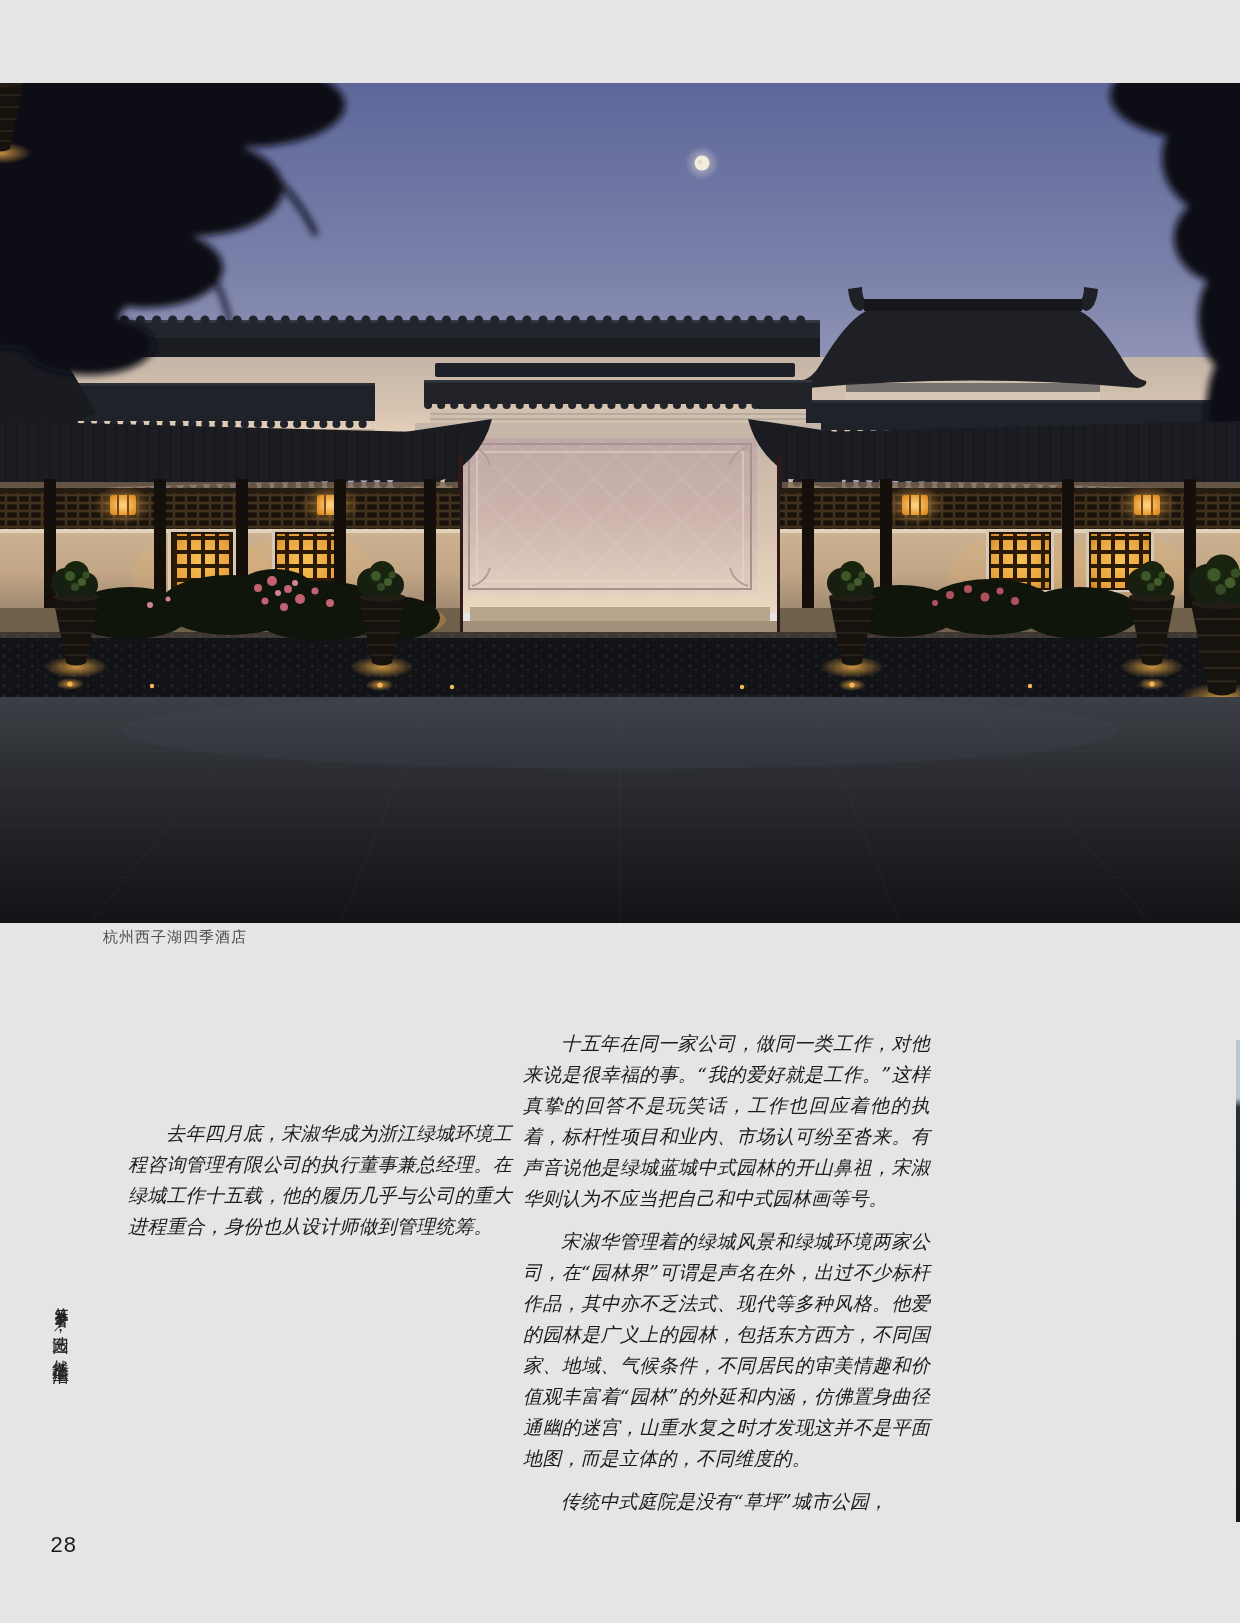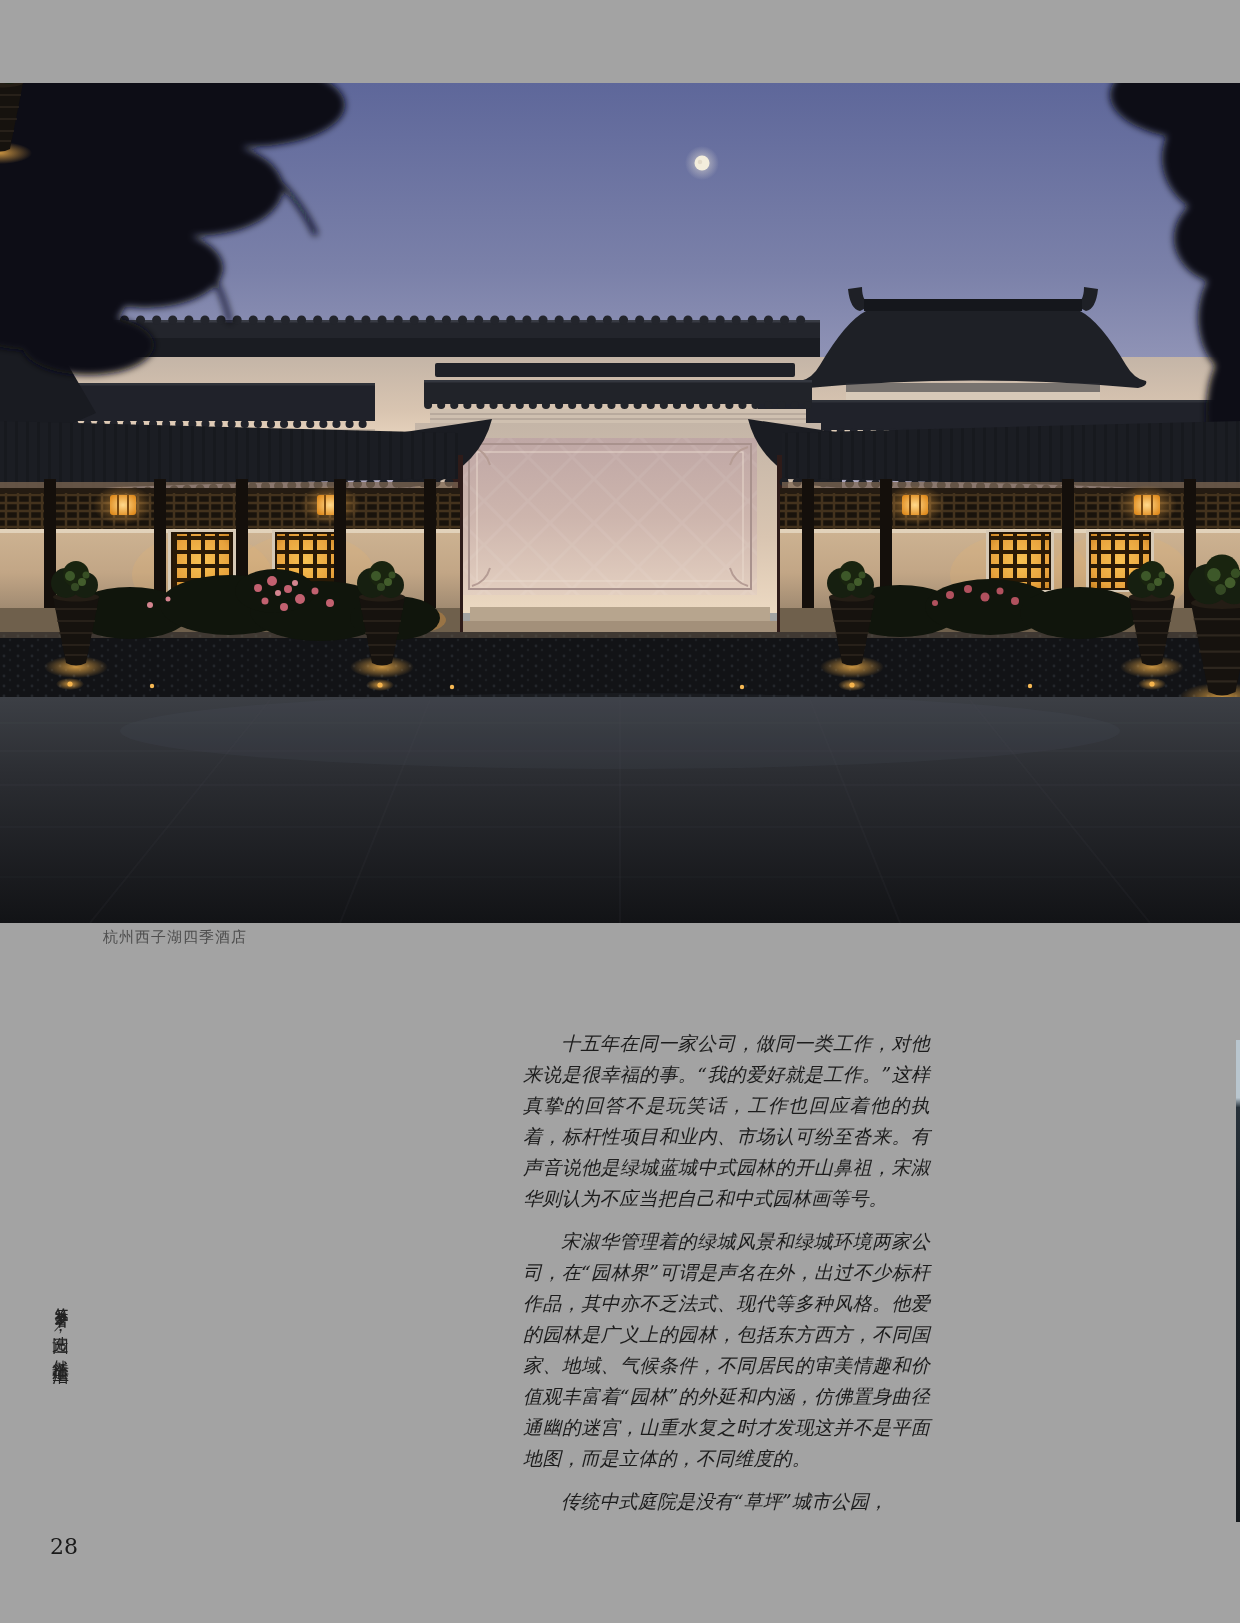--- a/index.html
+++ b/index.html
@@ -1,34 +1,34 @@
 <!DOCTYPE html>
 <html><head>
 <meta charset="utf-8">
 <style>
   html,body{margin:0;padding:0;background:#ffffff;}
-  .page{position:relative;width:1240px;height:1623px;background:#a3a3a3;overflow:hidden;
+  .page{position:relative;width:1240px;height:1623px;background:#e5e5e5;overflow:hidden;
         font-family:"DejaVu Serif","Liberation Serif",serif;}
   .photo{position:absolute;left:0;top:83px;width:1240px;height:840px;}
   .photo svg{display:block;width:1240px;height:840px;}
   .caption{position:absolute;left:103px;top:928px;font-family:"DejaVu Sans","Liberation Sans",sans-serif;
            font-size:15px;color:#4e4e4e;letter-spacing:1px;}
   .headline{position:absolute;left:128px;top:1026px;font-size:23px;font-weight:bold;color:#111;
             letter-spacing:2px;}
   .col{position:absolute;font-size:19px;line-height:31px;color:#1c1c1c;text-align:justify;
        letter-spacing:0.2px;font-style:italic;}
   .col p{margin:0 0 12px 0;text-indent:2em;}
   .col-left{left:128px;top:1118px;width:384px;}
   .col-right{left:523px;top:1028px;width:407px;}
   .spine{position:absolute;left:50px;top:1298px;writing-mode:vertical-rl;text-orientation:upright;
          color:#222;}
   .spine .sm{font-size:13px;font-weight:bold;letter-spacing:3px;}
   .spine .sep{font-size:15px;letter-spacing:1px;}
   .spine .lg{font-size:17px;letter-spacing:2px;}
-  .pagenum{position:absolute;left:50px;top:1534px;font-size:22px;color:#1a1a1a;}
+  .pagenum{position:absolute;left:50px;top:1534px;font-size:22px;color:#1a1a1a;font-family:Liberation Mono, monospace;}
   .edge-strip{position:absolute;left:1236px;top:1040px;width:4px;height:482px;
       background:linear-gradient(180deg,#b9c6cf 0%,#b9c6cf 12%,#27313a 14%,#1a2127 40%,#15191d 100%);}
 </style>
 </head>
 <body>
 
 <div class="page">
 
   <div class="photo">
   <svg viewBox="0 0 1240 840" xmlns="http://www.w3.org/2000/svg">
@@ -388,20 +388,21 @@
         <line x1="970" y1="617" x2="1150" y2="840" opacity="0.10" stroke-width="2"></line>
       </g>
     </g>
   </svg>
   </div>
 
   <div class="caption">杭州西子湖四季酒店</div>
 
 
   <div class="col col-left">
+    <p>去年四月底，宋淑华成为浙江绿城环境工程咨询管理有限公司的执行董事兼总经理。在绿城工作十五载，他的履历几乎与公司的重大进程重合，身份也从设计师做到管理统筹。</p>
   </div>
 
   <div class="col col-right">
     <p>十五年在同一家公司，做同一类工作，对他来说是很幸福的事。“我的爱好就是工作。”这样真挚的回答不是玩笑话，工作也回应着他的执着，标杆性项目和业内、市场认可纷至沓来。有声音说他是绿城蓝城中式园林的开山鼻祖，宋淑华则认为不应当把自己和中式园林画等号。</p>
     <p>宋淑华管理着的绿城风景和绿城环境两家公司，在“园林界”可谓是声名在外，出过不少标杆作品，其中亦不乏法式、现代等多种风格。他爱的园林是广义上的园林，包括东方西方，不同国家、地域、气候条件，不同居民的审美情趣和价值观丰富着“园林”的外延和内涵，仿佛置身曲径通幽的迷宫，山重水复之时才发现这并不是平面地图，而是立体的，不同维度的。</p>
     <p>传统中式庭院是没有“草坪”城市公园，</p>
   </div>
 
   <div class="spine">
     <span class="sm">筑梦者</span><span class="sep">／</span><span class="lg">造园，然后造生活</span>

